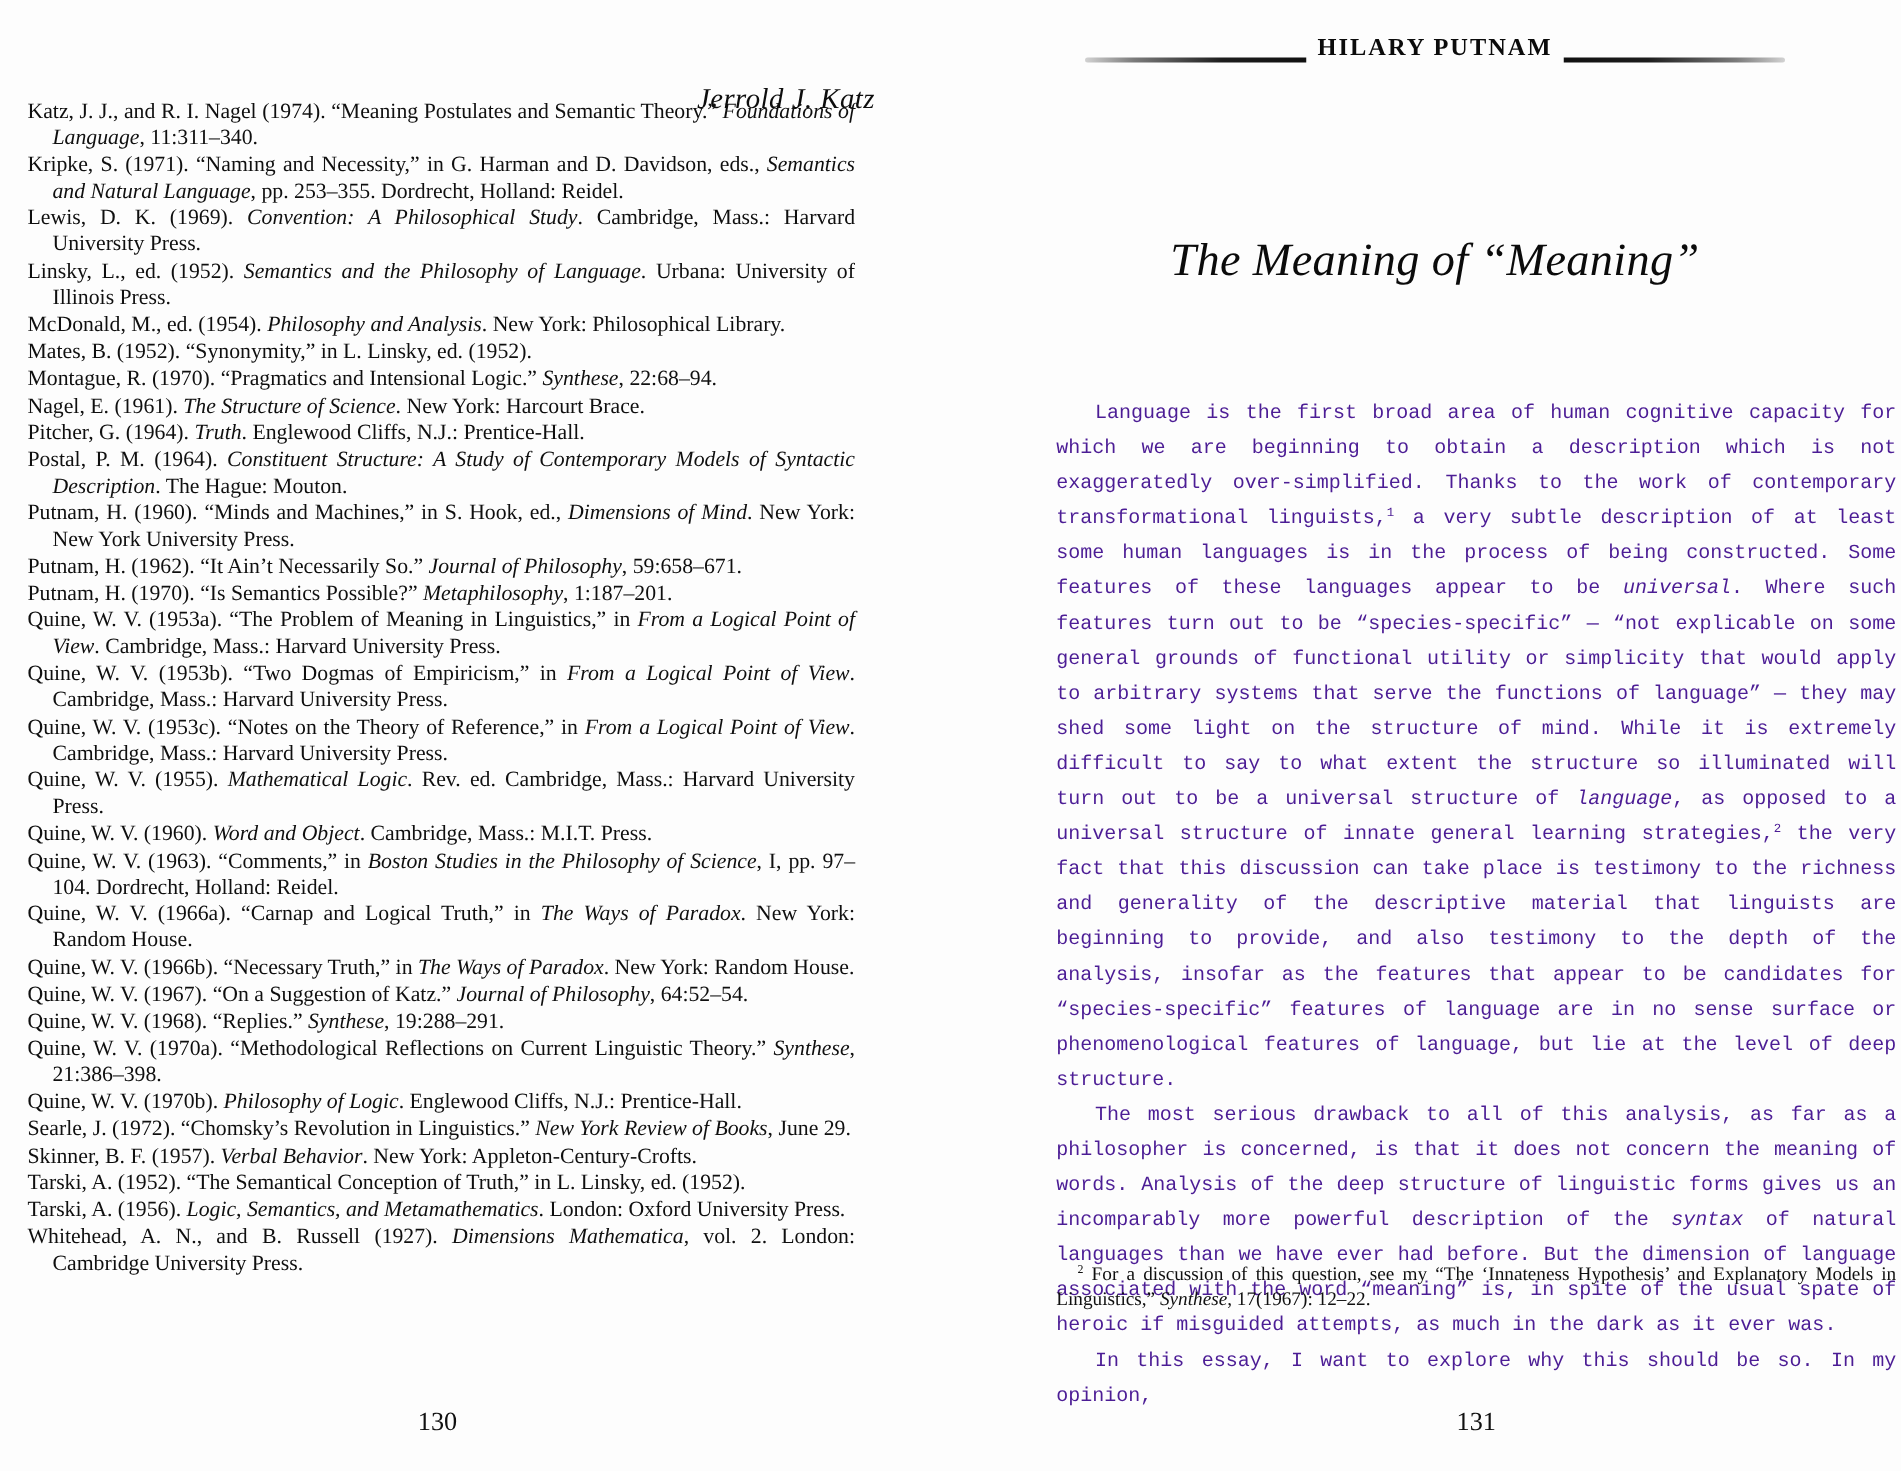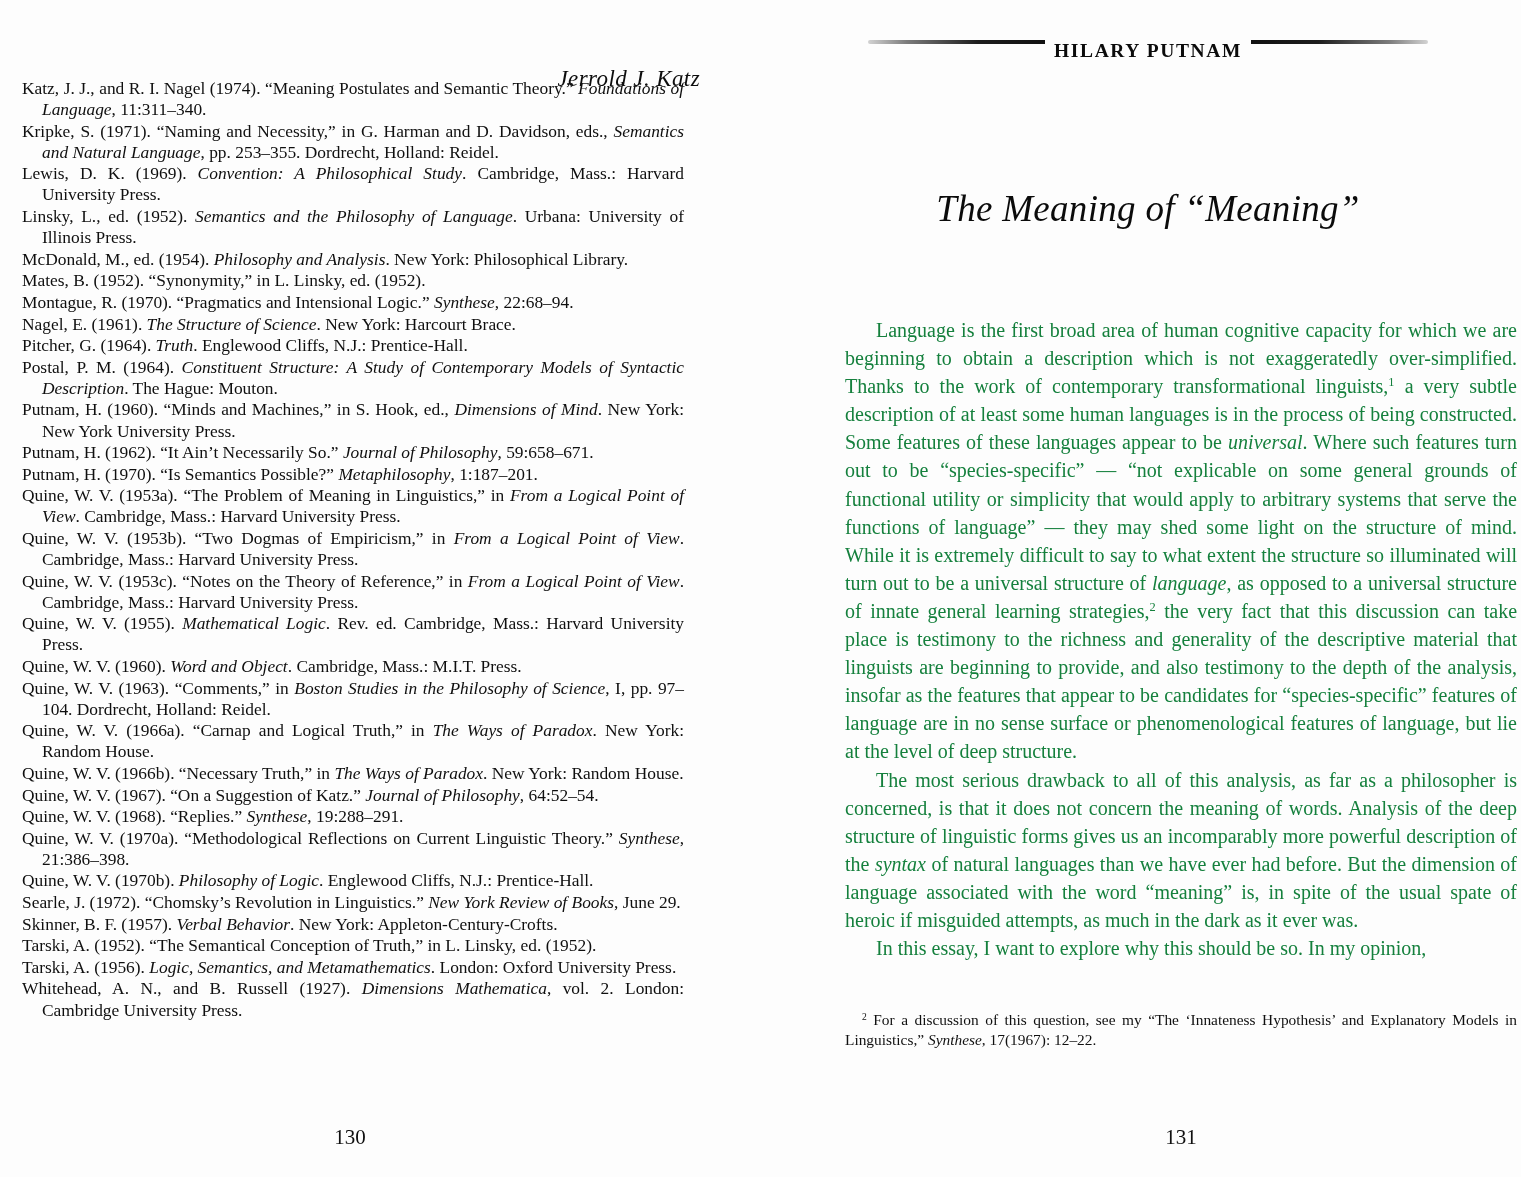--- a/index.html
+++ b/index.html
@@ -67,25 +67,25 @@
     left: 0;
     text-align: center;
     font-size: 21px;
     color: #101010;
   }
   .folio-left  { top: 1125px; }
 
   
   .chapter-head {
     position: absolute;
-    top: 40px;
+    top: 28px;
     left: 108px;
     width: 560px;
     display: flex;
-    align-items: flex-start;
+    align-items: flex-end;
     justify-content: center;
     gap: 9px;
   }
   .rule {
     height: 4px;
     flex: 1 1 auto;
     background: #111;
   }
   .rule-left {
     background: linear-gradient(to right,
@@ -125,29 +125,30 @@
     margin-top: 32px;
   }
 
   .body-col {
     position: absolute;
     top: 316px;
     left: 85px;
     width: 672px;
   }
   .body-par {
-    font-size: 20px;
+    font-size: 16px;
     line-height: 28.1px;
     text-align: justify;
     text-justify: inter-word;
     text-indent: 31px;
     margin: 0;
-    color: #15803d;
+    color: #4c1d95;
     -webkit-hyphens: none;
     hyphens: none;
+    font-family: Liberation Mono, monospace;
   }
   .body-par i { font-style: italic; }
   sup {
     font-size: 0.62em;
     vertical-align: 0.55em;
     line-height: 0;
   }
 
   .footnotes {
     position: absolute;

